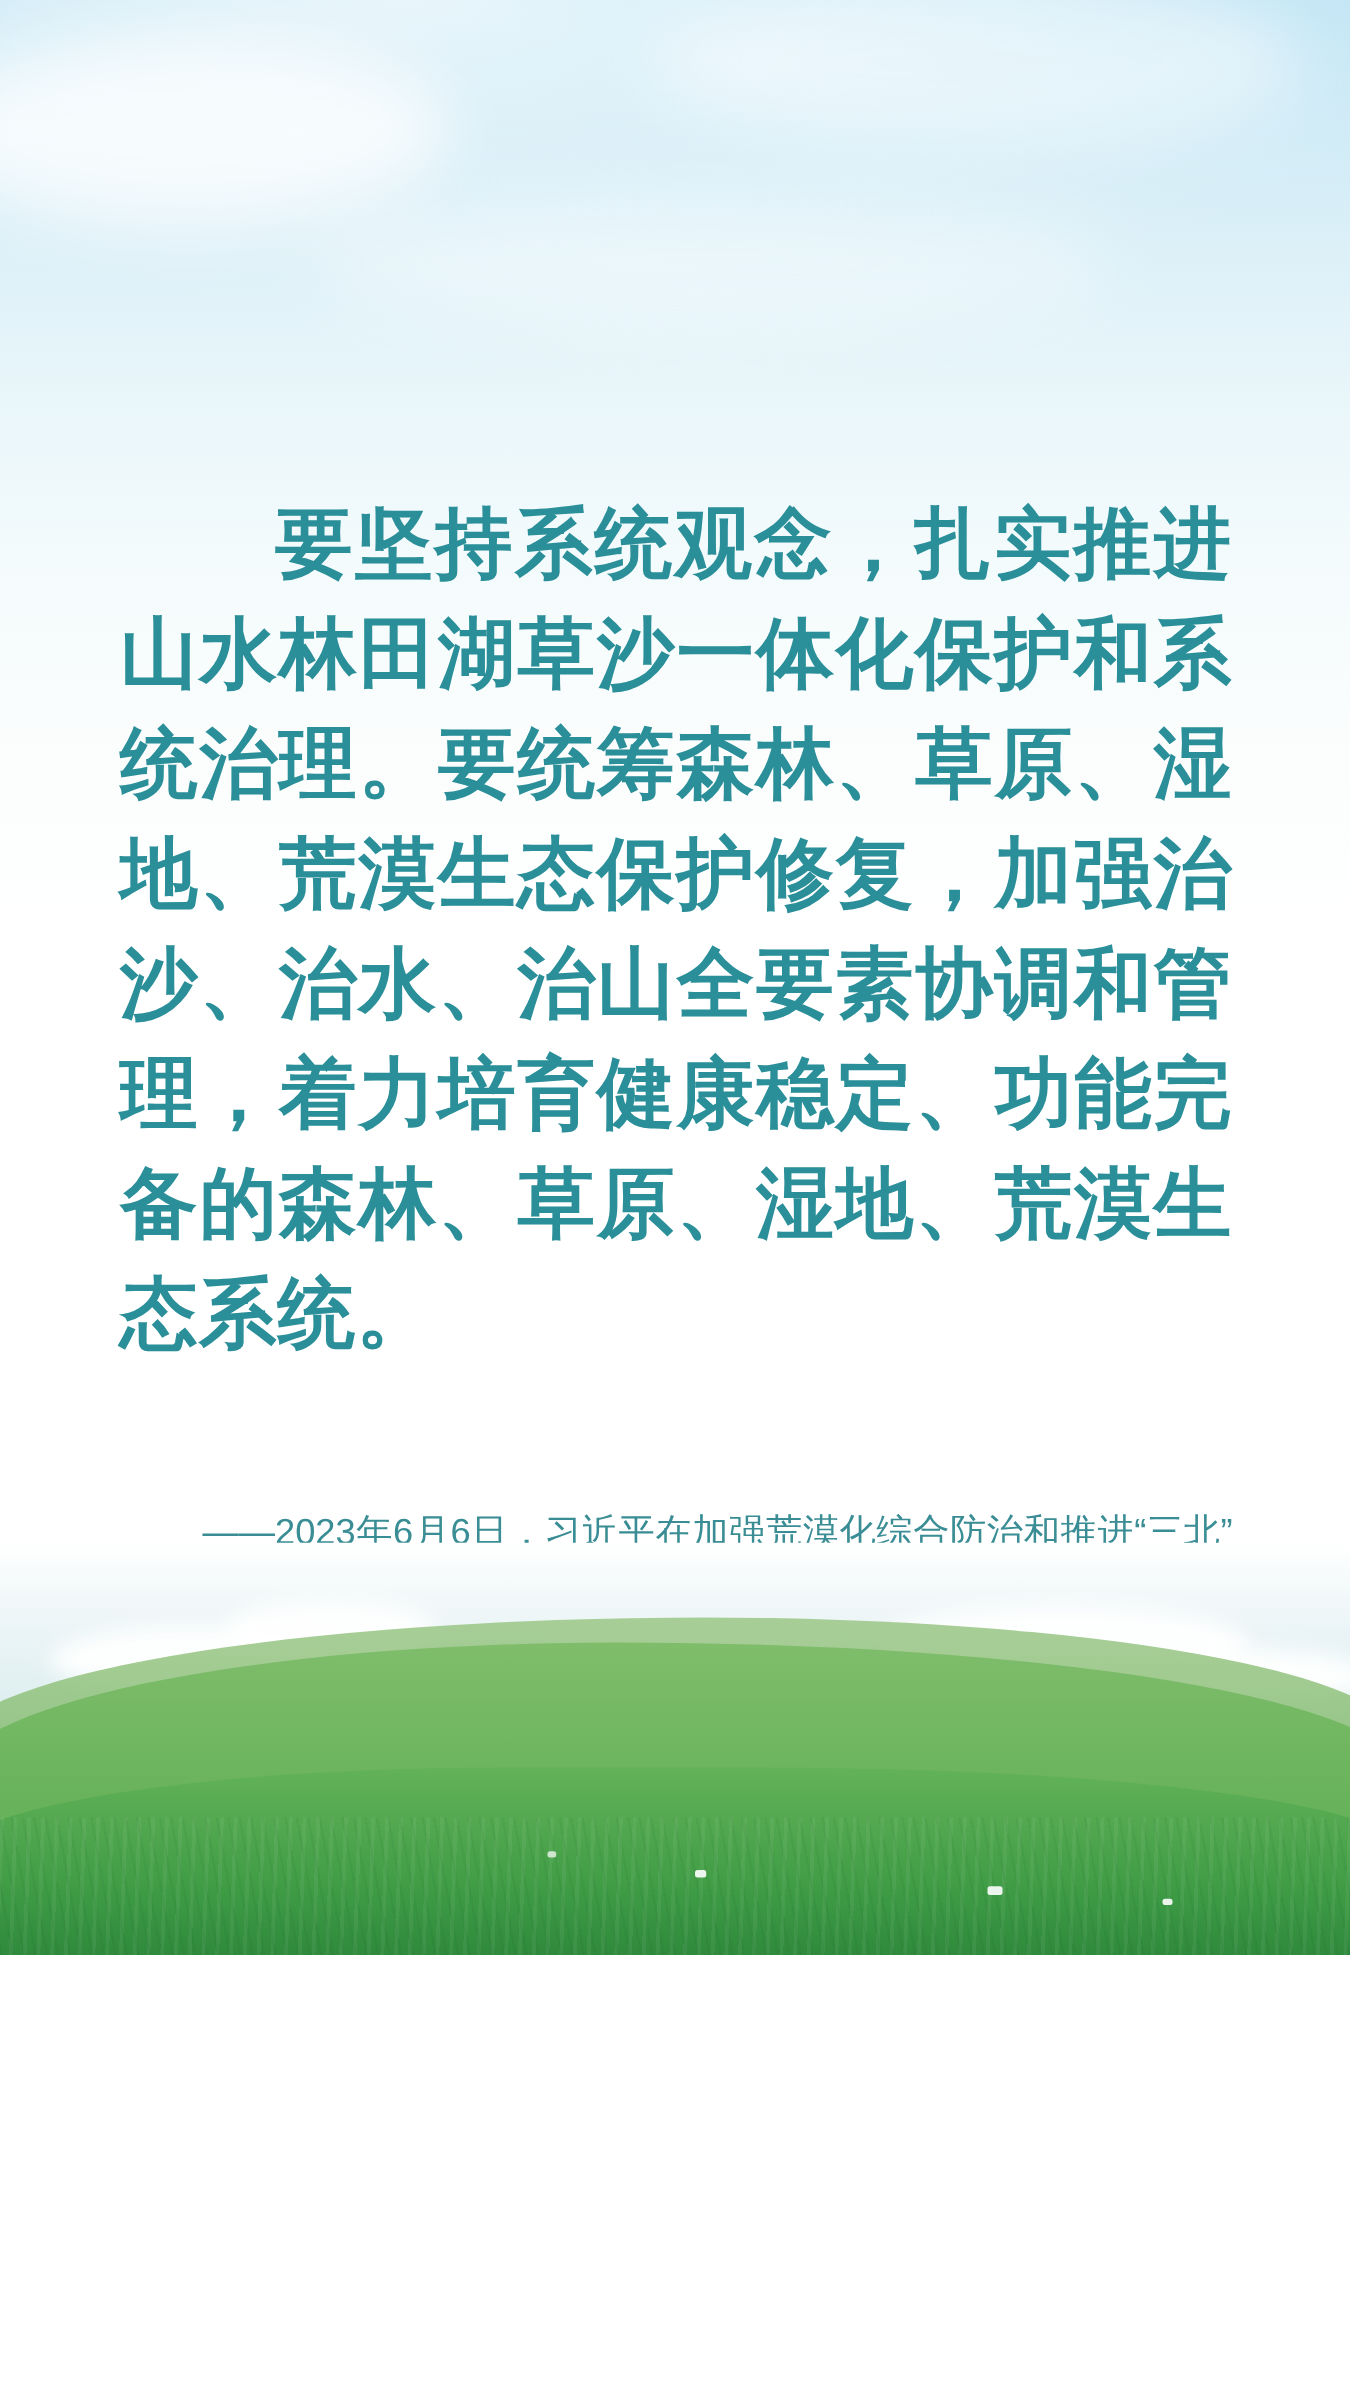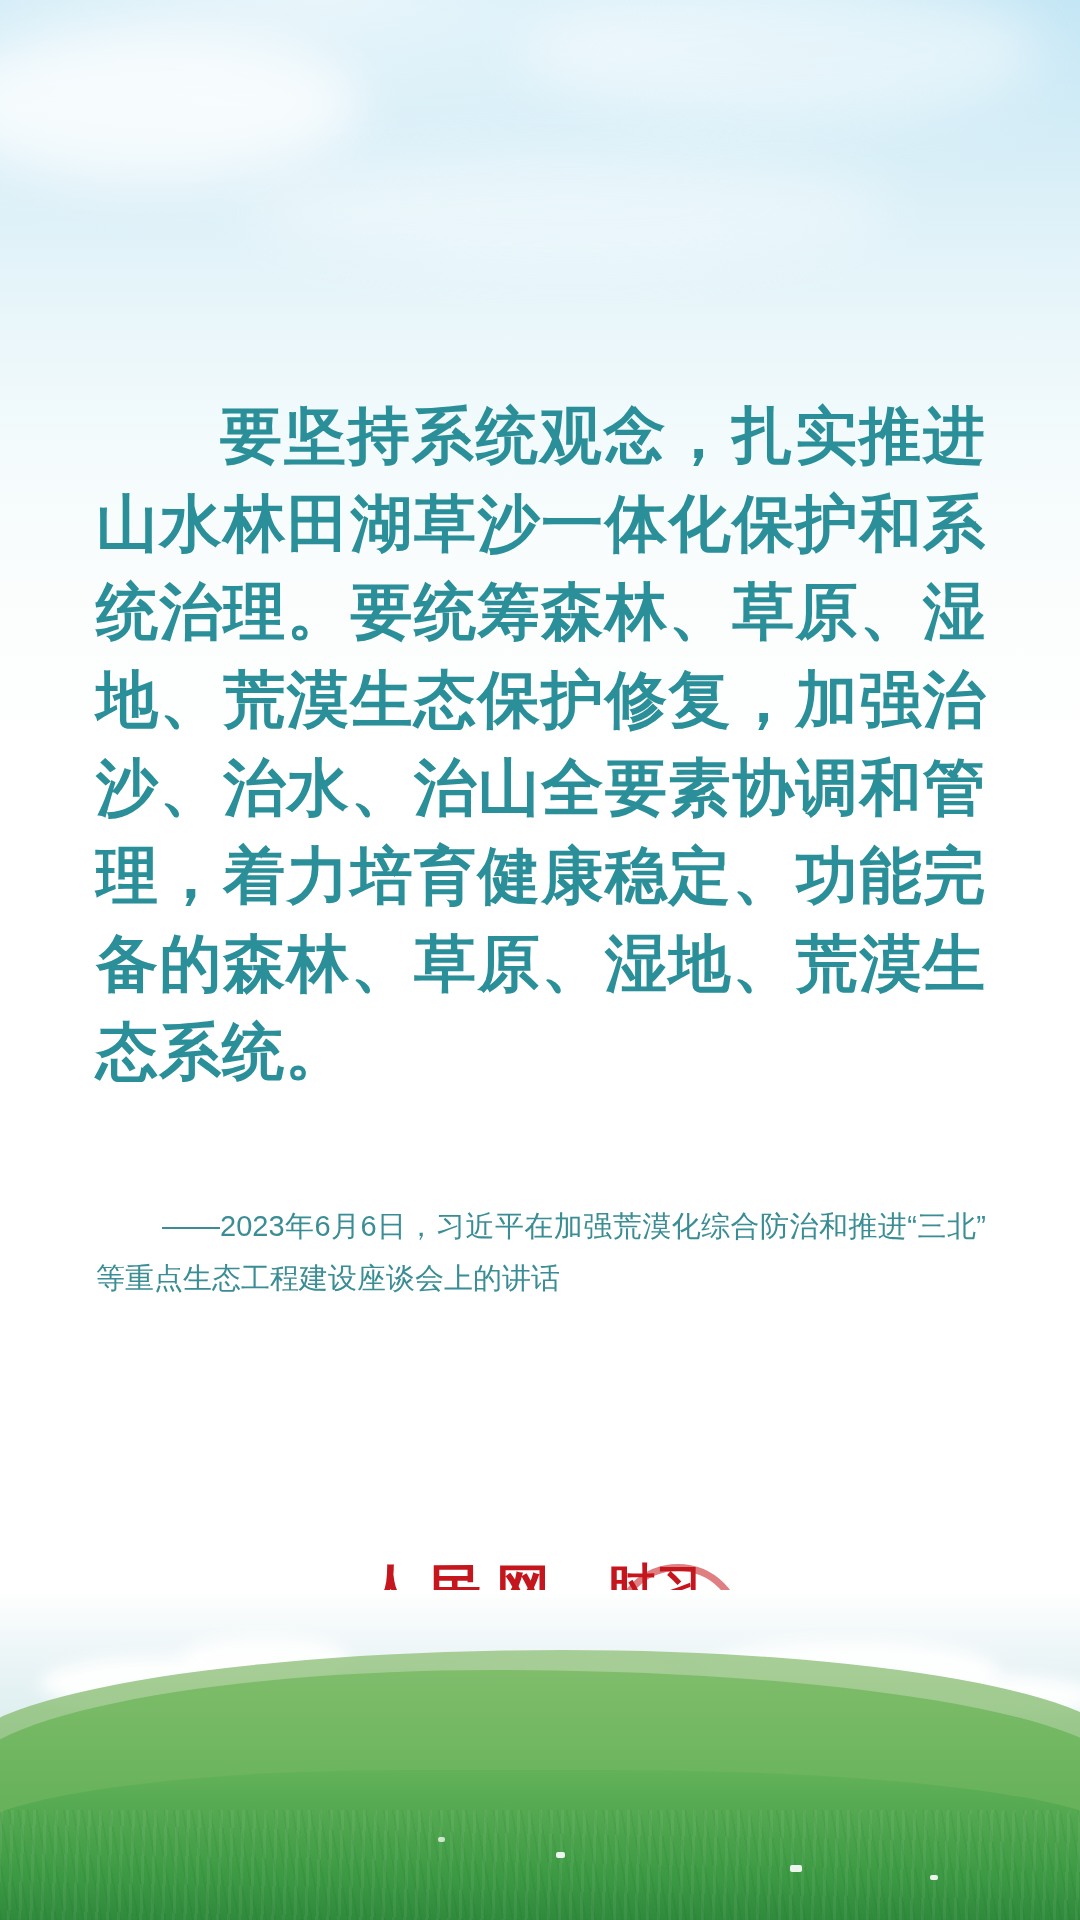--- a/index.html
+++ b/index.html
@@ -3,21 +3,21 @@
 <meta charset="utf-8">
 <style>
   html, body {
     margin: 0;
     padding: 0;
     background: #ffffff;
   }
   #poster {
     position: relative;
     width: 1080px;
-    height: 1920px;
+    height: 1564px;
     overflow: hidden;
     font-family: "Liberation Sans", "DejaVu Sans", sans-serif;
     background: #ffffff;
   }
 
   
   .sky {
     position: absolute;
     left: 0; top: 0;
     width: 1080px;

